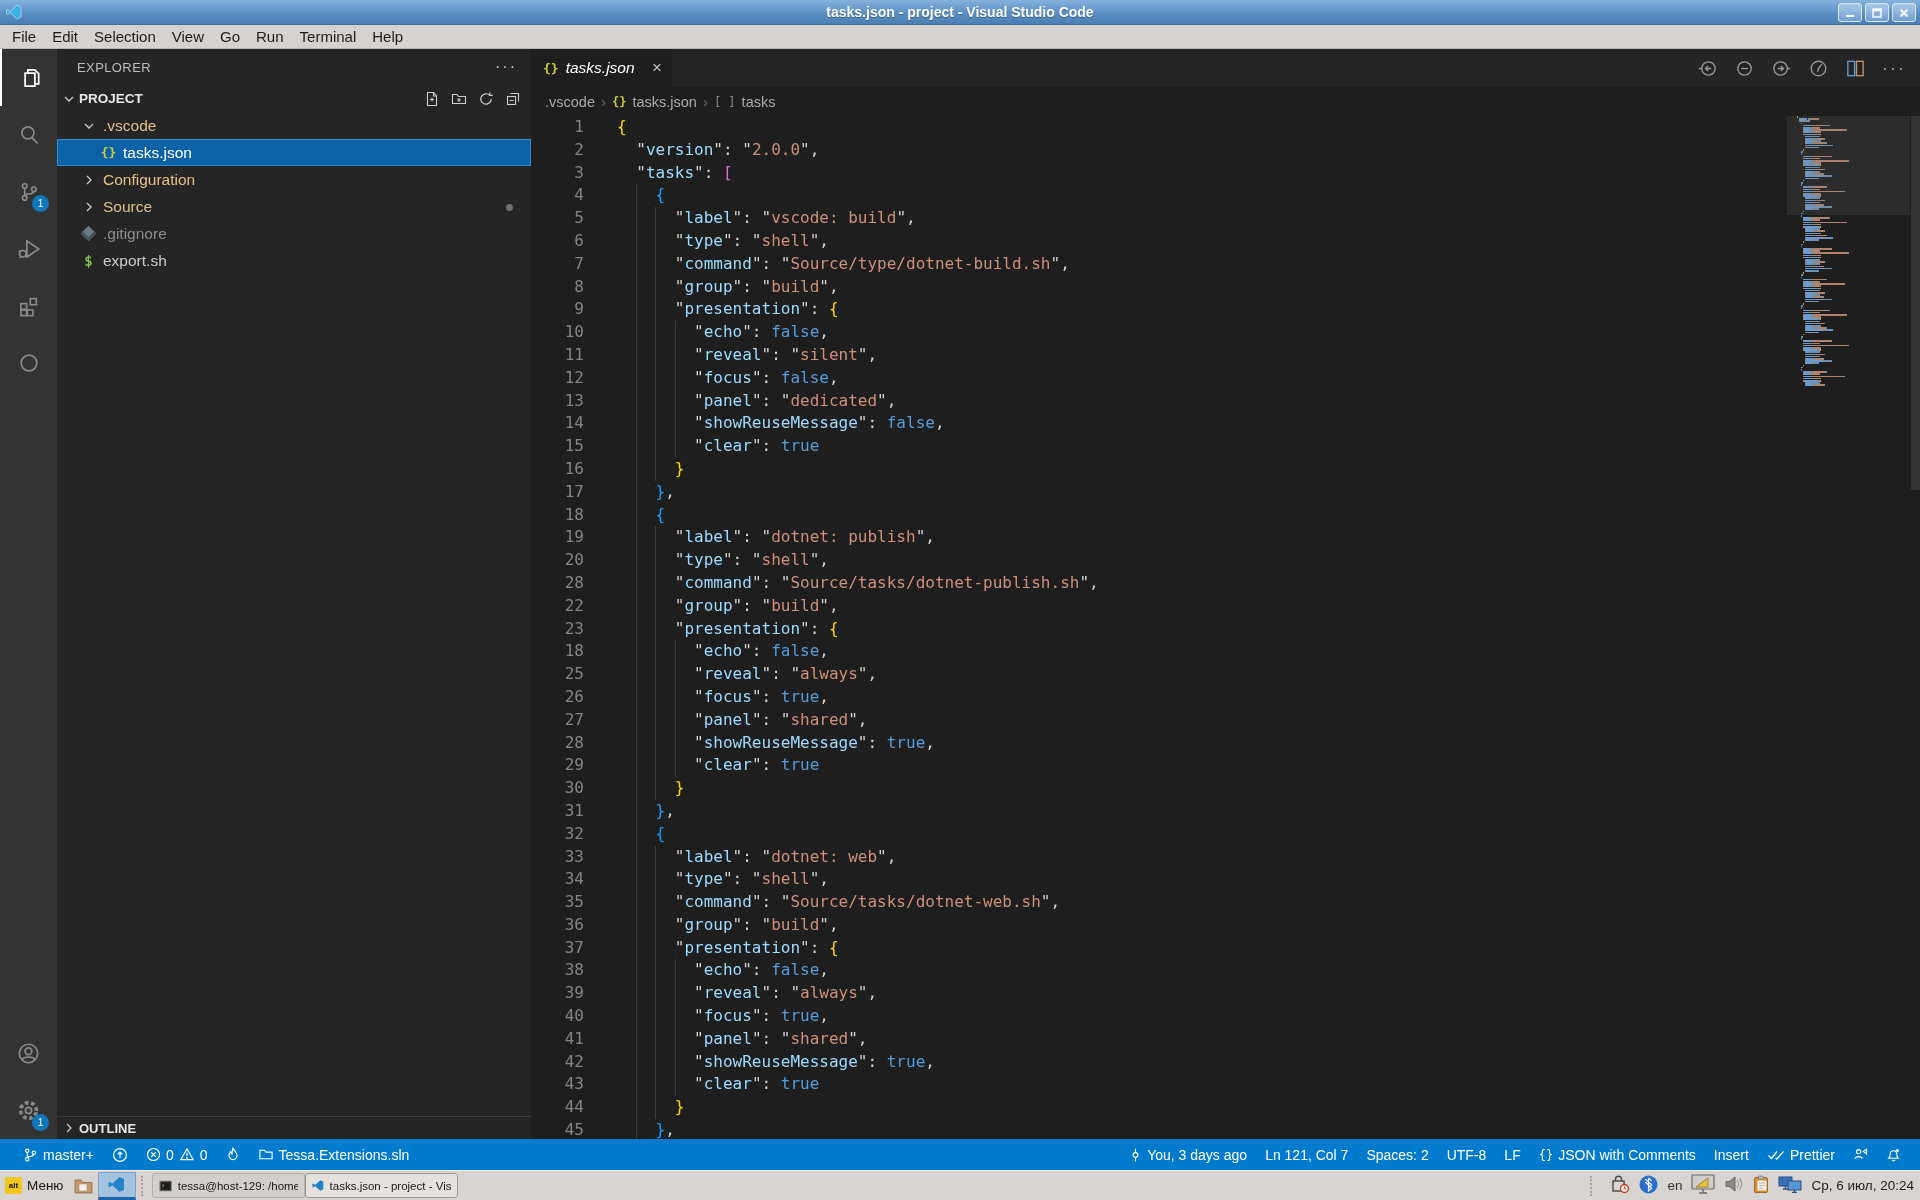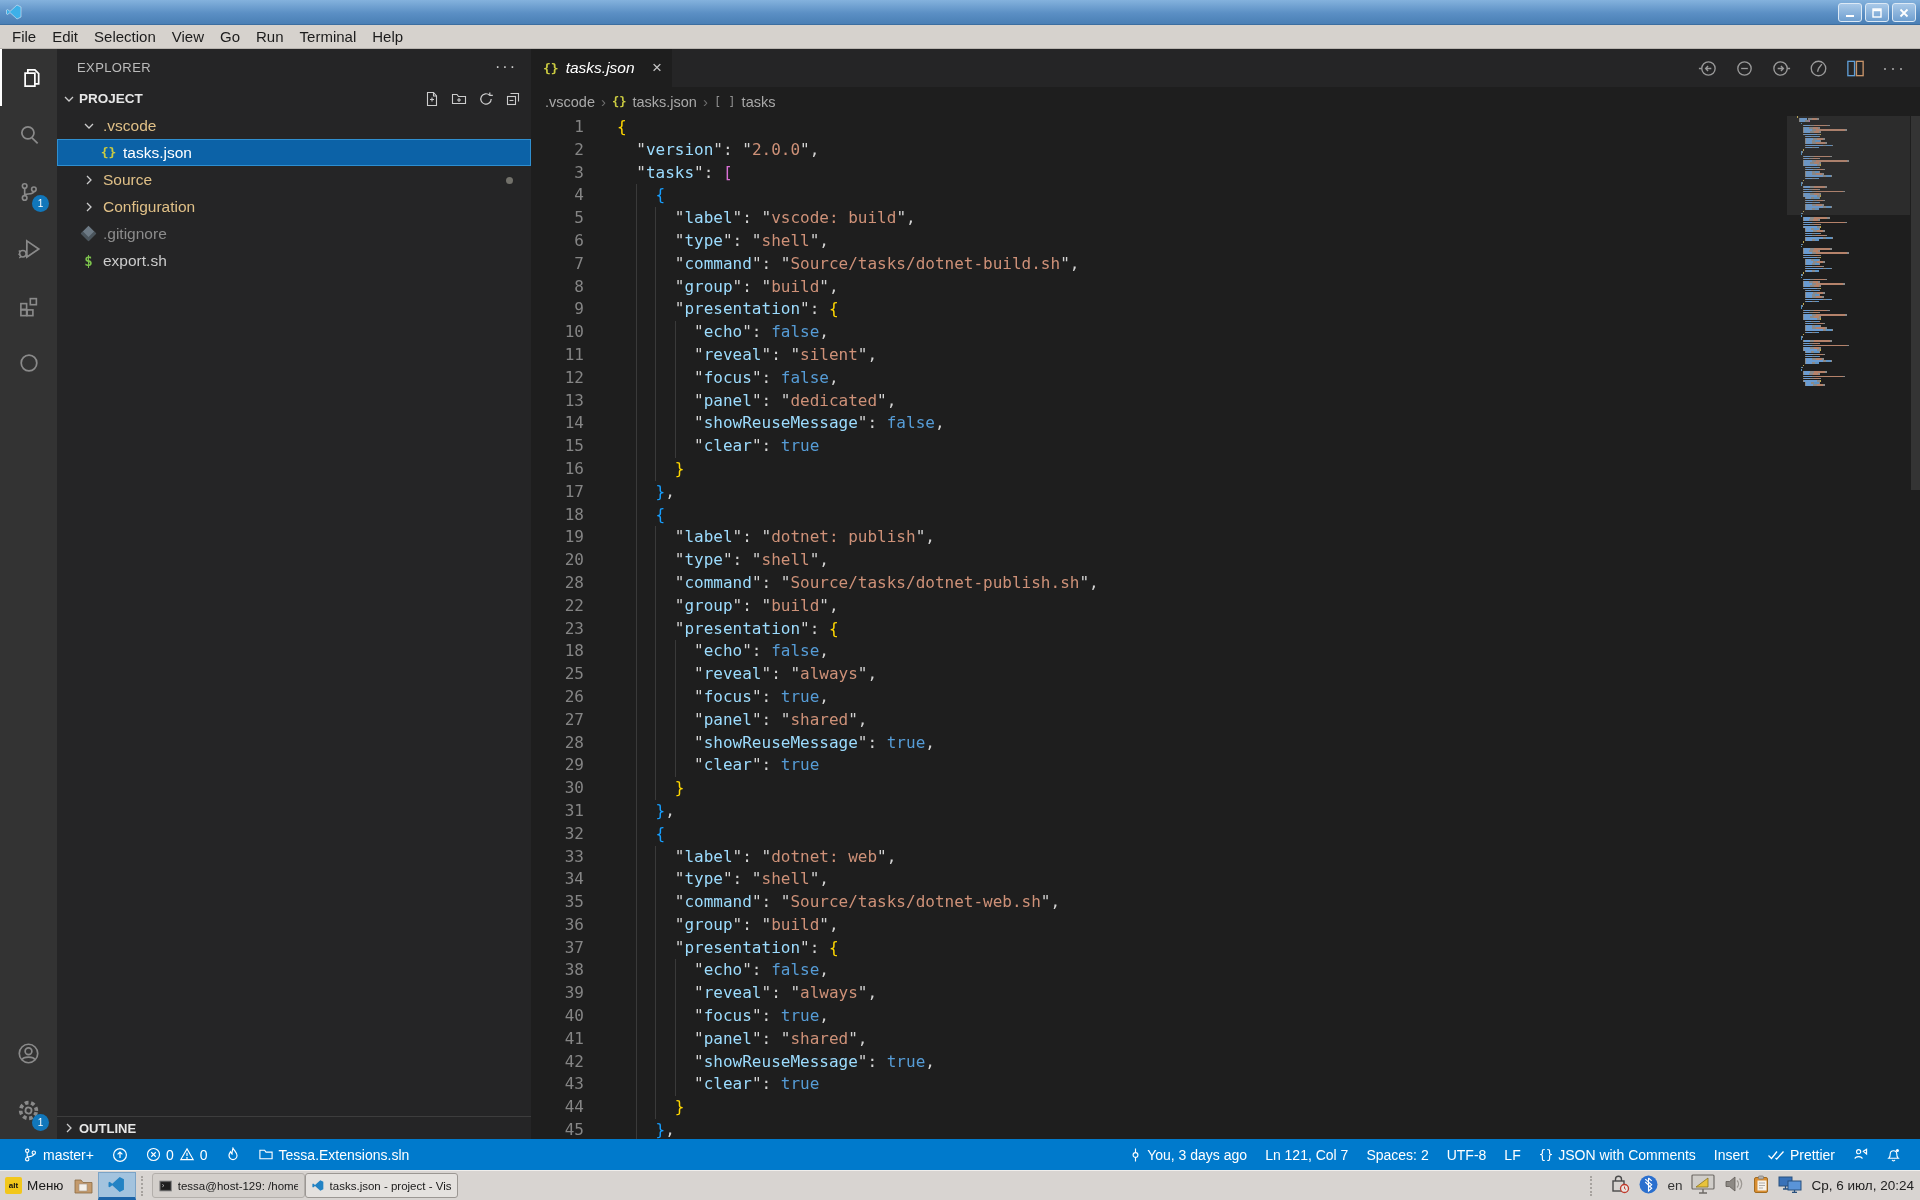--- a/index.html
+++ b/index.html
@@ -117,20 +117,21 @@
 <body>
 
 <div class="screen">
 
   <div class="titlebar">
     <span class="titlebar-logo">
       <svg width="16" height="16" viewBox="0 0 16 16">
           <path d="M11 1 4 7.4 1.5 5.5l-1 .5v4l1 .5L4 8.6l7 6.4 4-2V3z" fill="#3db0e8" stroke="#dceaf6" stroke-width=".6"></path>
         </svg>
     </span>
+    <span class="titlebar-title">tasks.json - project - Visual Studio Code</span>
     <span class="win-controls">
       <span class="win-btn">
           <svg width="12" height="12" viewBox="0 0 12 12">
             <path d="M2 9h8" stroke="#fff" stroke-width="2"></path>
           </svg>
         </span>
       <span class="win-btn">
           <svg width="12" height="12" viewBox="0 0 12 12">
             <rect x="2" y="2" width="8" height="8" fill="none" stroke="#fff" stroke-width="1.4"></rect>
             <path d="M2 3.2h8" stroke="#fff" stroke-width="2"></path>
@@ -290,30 +291,30 @@
               <span class="fi-json">{}</span>
             </span>
             <span class="tree-label">tasks.json</span>
           </div>
           <div class="tree-row lvl1">
             <span class="tree-ico">
               <svg width="16" height="16" viewBox="0 0 16 16">
                 <path d="M6 4l4 4-4 4" stroke="#cccccc" stroke-width="1.3" fill="none"></path>
               </svg>
             </span>
-            <span class="tree-label tint-modified">Source</span>
-            <span class="row-dot"></span>
+            <span class="tree-label tint-modified">Configuration</span>
           </div>
           <div class="tree-row lvl1">
             <span class="tree-ico">
               <svg width="16" height="16" viewBox="0 0 16 16">
                 <path d="M6 4l4 4-4 4" stroke="#cccccc" stroke-width="1.3" fill="none"></path>
               </svg>
             </span>
-            <span class="tree-label tint-modified">Configuration</span>
+            <span class="tree-label tint-modified">Source</span>
+            <span class="row-dot"></span>
           </div>
           <div class="tree-row lvl1">
             <span class="tree-ico">
               <span class="fi-diamond"></span>
             </span>
             <span class="tree-label tint-ignored">.gitignore</span>
           </div>
           <div class="tree-row lvl1">
             <span class="tree-ico">
               <span class="fi-sh">$</span>
@@ -386,21 +387,21 @@
         <span>tasks</span>
       </div>
       <div class="code-viewport">
         <div>
             <div class="code-line"><span class="line-number">1</span><span class="tok-b1">{</span></div>
             <div class="code-line"><span class="line-number">2</span><span class="tok-p">  "</span><span class="tok-k">version</span><span class="tok-p">": "</span><span class="tok-s">2.0.0</span><span class="tok-p">",</span></div>
             <div class="code-line"><span class="line-number">3</span><span class="tok-p">  "</span><span class="tok-k">tasks</span><span class="tok-p">": </span><span class="tok-b2">[</span></div>
             <div class="code-line"><span class="line-number">4</span><i class="guide" style="left: 105.2px;"></i><span class="tok-p">    </span><span class="tok-b3">{</span></div>
             <div class="code-line"><span class="line-number">5</span><i class="guide" style="left: 105.2px;"></i><i class="guide" style="left: 124.4px;"></i><span class="tok-p">      "</span><span class="tok-k">label</span><span class="tok-p">": "</span><span class="tok-s">vscode: build</span><span class="tok-p">",</span></div>
             <div class="code-line"><span class="line-number">6</span><i class="guide" style="left: 105.2px;"></i><i class="guide" style="left: 124.4px;"></i><span class="tok-p">      "</span><span class="tok-k">type</span><span class="tok-p">": "</span><span class="tok-s">shell</span><span class="tok-p">",</span></div>
-            <div class="code-line"><span class="line-number">7</span><i class="guide" style="left: 105.2px;"></i><i class="guide" style="left: 124.4px;"></i><span class="tok-p">      "</span><span class="tok-k">command</span><span class="tok-p">": "</span><span class="tok-s">Source/tasks/dotnet-build.sh</span><span class="tok-p">",</span></div>
+            <div class="code-line"><span class="line-number">7</span><i class="guide" style="left: 105.2px;"></i><i class="guide" style="left: 124.4px;"></i><span class="tok-p">      "</span><span class="tok-k">command</span><span class="tok-p">": "</span><span class="tok-s">Source/type/dotnet-build.sh</span><span class="tok-p">",</span></div>
             <div class="code-line"><span class="line-number">8</span><i class="guide" style="left: 105.2px;"></i><i class="guide" style="left: 124.4px;"></i><span class="tok-p">      "</span><span class="tok-k">group</span><span class="tok-p">": "</span><span class="tok-s">build</span><span class="tok-p">",</span></div>
             <div class="code-line"><span class="line-number">9</span><i class="guide" style="left: 105.2px;"></i><i class="guide" style="left: 124.4px;"></i><span class="tok-p">      "</span><span class="tok-k">presentation</span><span class="tok-p">": </span><span class="tok-b1">{</span></div>
             <div class="code-line"><span class="line-number">10</span><i class="guide" style="left: 105.2px;"></i><i class="guide" style="left: 124.4px;"></i><i class="guide" style="left: 143.6px;"></i><span class="tok-p">        "</span><span class="tok-k">echo</span><span class="tok-p">": </span><span class="tok-v">false</span><span class="tok-p">,</span></div>
             <div class="code-line"><span class="line-number">11</span><i class="guide" style="left: 105.2px;"></i><i class="guide" style="left: 124.4px;"></i><i class="guide" style="left: 143.6px;"></i><span class="tok-p">        "</span><span class="tok-k">reveal</span><span class="tok-p">": "</span><span class="tok-s">silent</span><span class="tok-p">",</span></div>
             <div class="code-line"><span class="line-number">12</span><i class="guide" style="left: 105.2px;"></i><i class="guide" style="left: 124.4px;"></i><i class="guide" style="left: 143.6px;"></i><span class="tok-p">        "</span><span class="tok-k">focus</span><span class="tok-p">": </span><span class="tok-v">false</span><span class="tok-p">,</span></div>
             <div class="code-line"><span class="line-number">13</span><i class="guide" style="left: 105.2px;"></i><i class="guide" style="left: 124.4px;"></i><i class="guide" style="left: 143.6px;"></i><span class="tok-p">        "</span><span class="tok-k">panel</span><span class="tok-p">": "</span><span class="tok-s">dedicated</span><span class="tok-p">",</span></div>
             <div class="code-line"><span class="line-number">14</span><i class="guide" style="left: 105.2px;"></i><i class="guide" style="left: 124.4px;"></i><i class="guide" style="left: 143.6px;"></i><span class="tok-p">        "</span><span class="tok-k">showReuseMessage</span><span class="tok-p">": </span><span class="tok-v">false</span><span class="tok-p">,</span></div>
             <div class="code-line"><span class="line-number">15</span><i class="guide" style="left: 105.2px;"></i><i class="guide" style="left: 124.4px;"></i><i class="guide" style="left: 143.6px;"></i><span class="tok-p">        "</span><span class="tok-k">clear</span><span class="tok-p">": </span><span class="tok-v">true</span></div>
             <div class="code-line"><span class="line-number">16</span><i class="guide" style="left: 105.2px;"></i><i class="guide" style="left: 124.4px;"></i><span class="tok-p">      </span><span class="tok-b1">}</span></div>
             <div class="code-line"><span class="line-number">17</span><i class="guide" style="left: 105.2px;"></i><span class="tok-p">    </span><span class="tok-b3">}</span><span class="tok-p">,</span></div>

